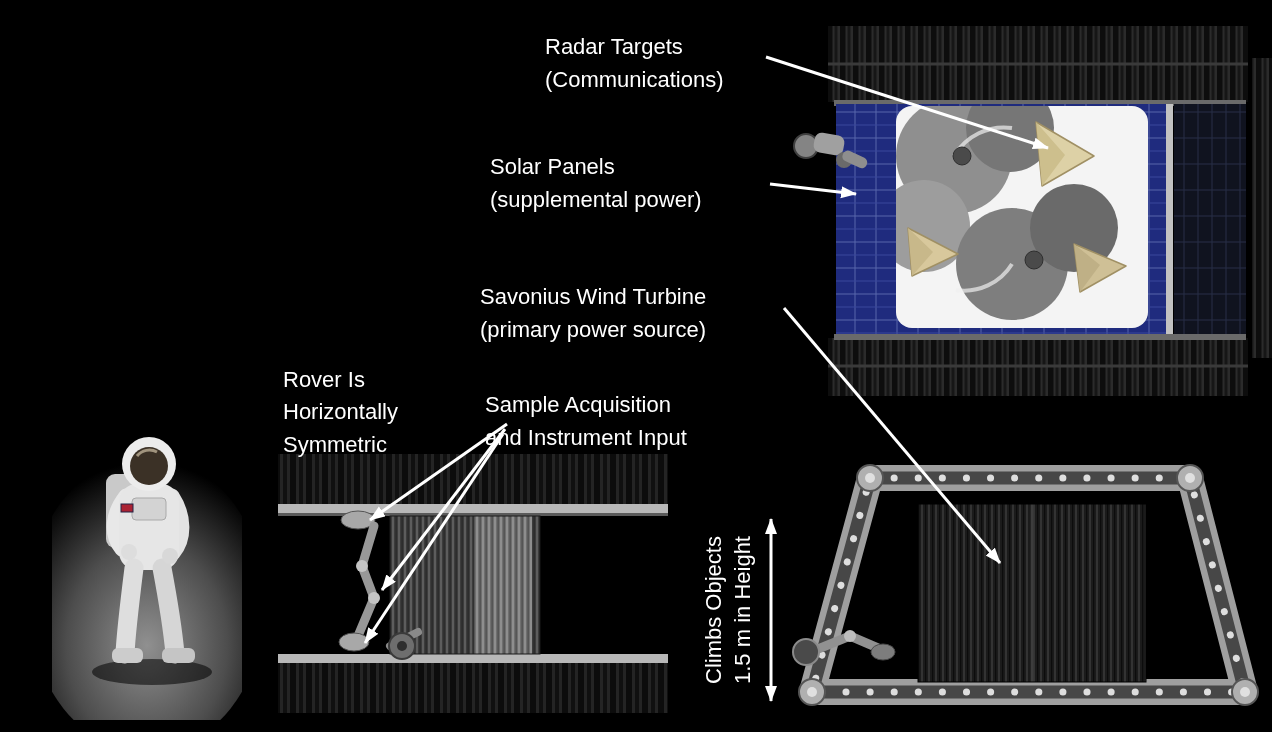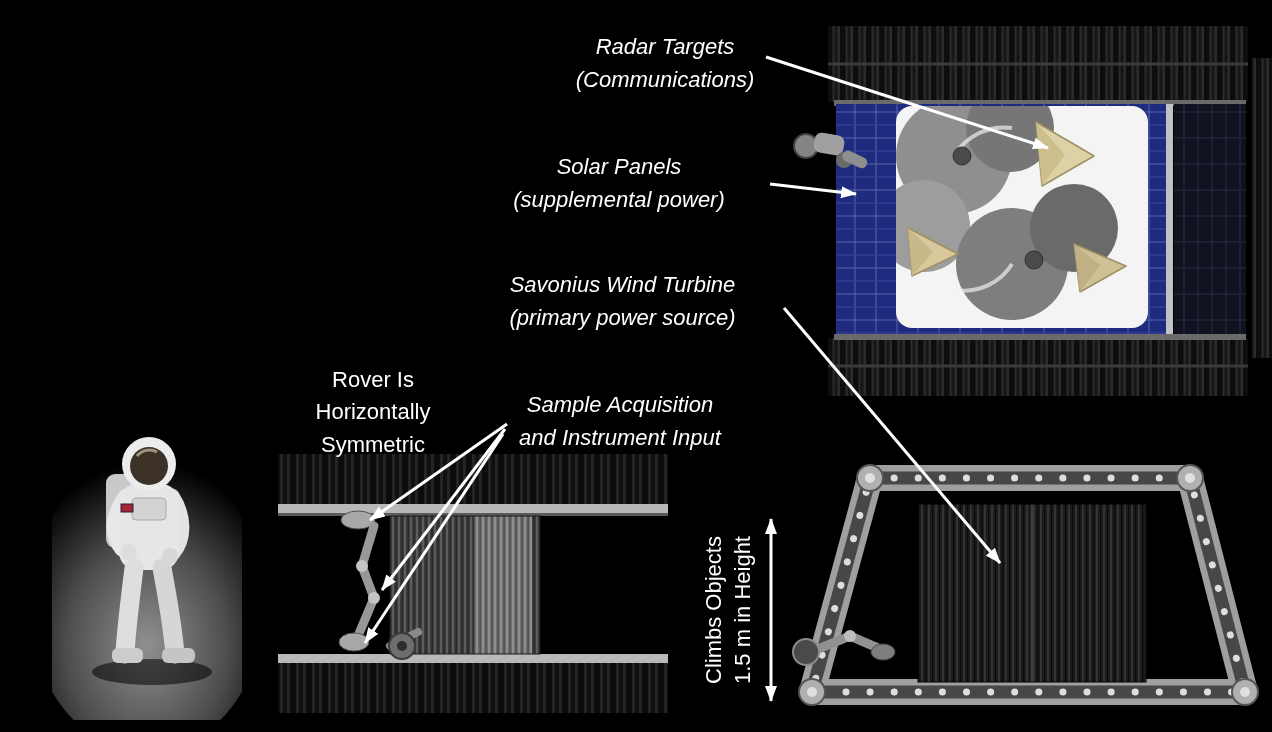--- a/index.html
+++ b/index.html
@@ -7,25 +7,25 @@
   .stage {
     position:relative; width:1272px; height:732px; background:#000;
     font-family:"Liberation Sans", sans-serif; color:#fff;
   }
   .fig { position:absolute; z-index:1; }
   .arrows { position:absolute; left:0; top:0; width:1272px; height:732px; z-index:5; pointer-events:none; }
   .label {
     position:absolute; z-index:6; white-space:pre-line;
     font-size:22px; line-height:1.5; color:#fff;
   }
-  .label.center { text-align:center;font-style:italic; }
-  .label.left { text-align:center; }
+  .label.center { text-align:left; }
+  .label.left { text-align:left; }
   #lbl-radar   { left:545px; top:30px;  width:240px; }
   #lbl-solar   { left:490px; top:150px; width:258px; }
-  #lbl-turbine { left:480px; top:268px; width:285px; }
+  #lbl-turbine { left:480px; top:280px; width:285px; }
   #lbl-symmetry{ left:283px; top:364px; width:180px; line-height:1.47; }
   #lbl-sample  { left:485px; top:388px; width:270px; }
   #lbl-climb   {
     left:629px; top:581px; width:200px; height:58px; text-align:center;
     transform:rotate(-90deg); transform-origin:center center; line-height:1.3;
   }
   #fig-astronaut { left:52px;  top:386px; width:190px; height:334px; }
   #fig-top       { left:792px; top:8px;   width:480px; height:392px; }
   #fig-side      { left:278px; top:448px; width:390px; height:274px; }
   #fig-climbview { left:788px; top:452px; width:484px; height:272px; }

